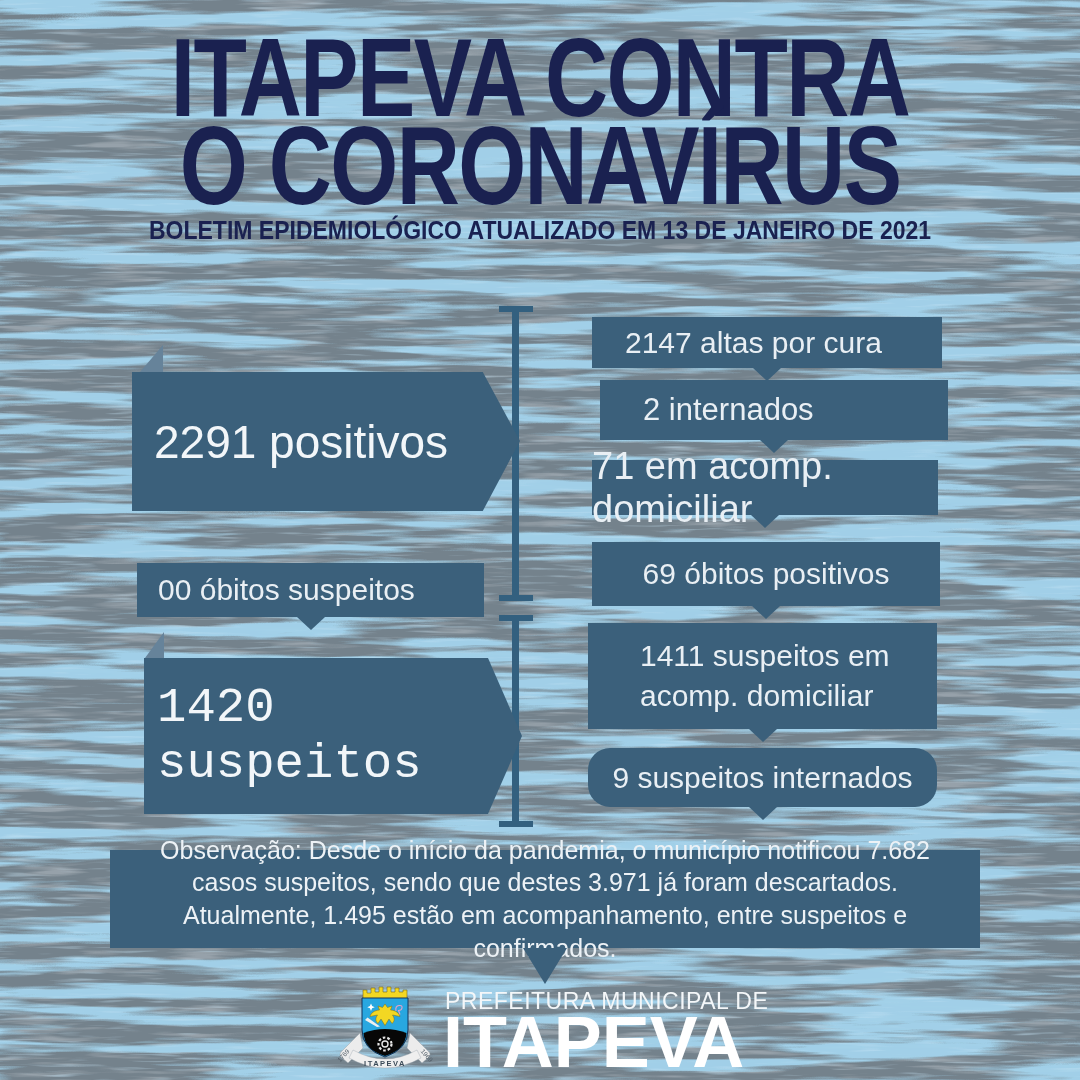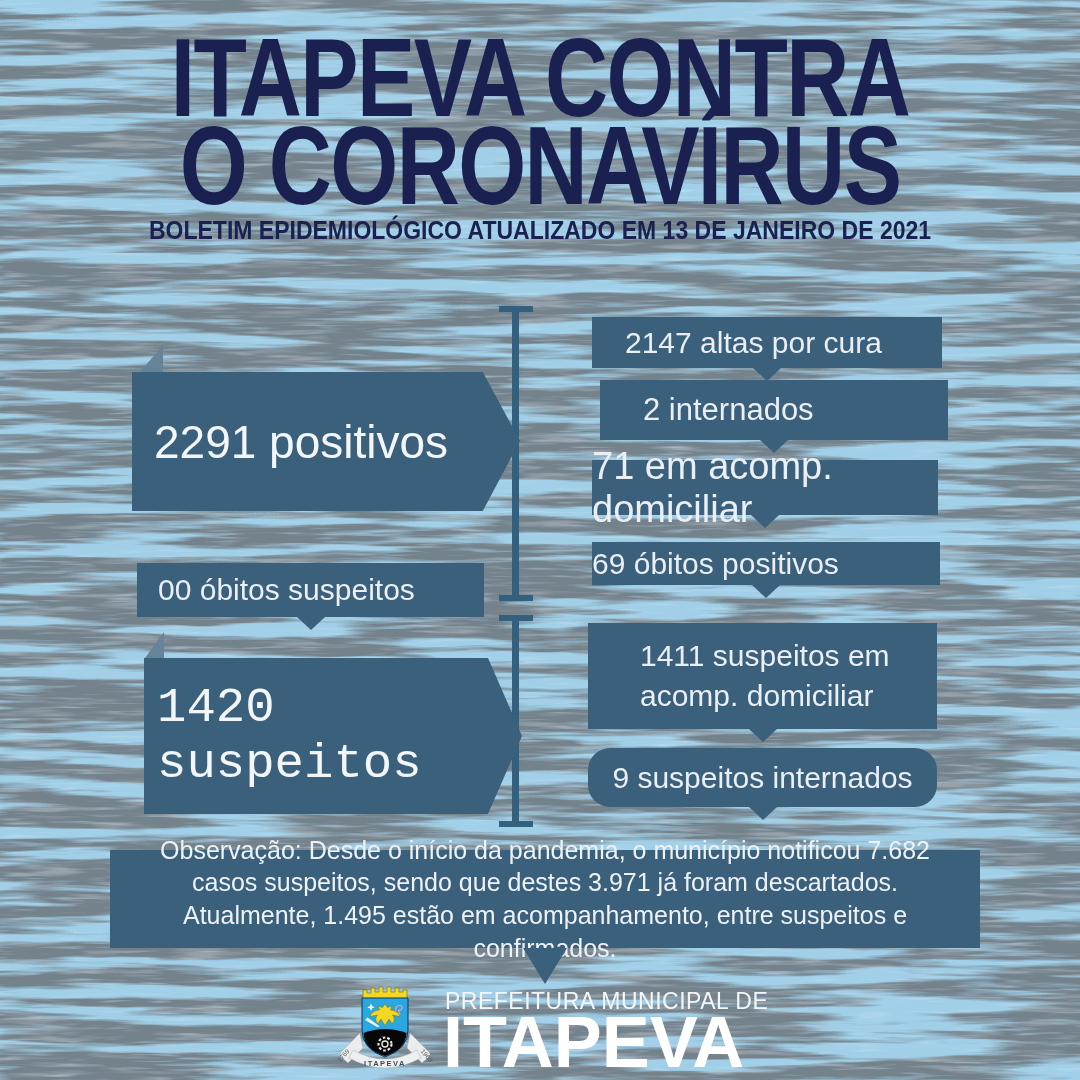--- a/index.html
+++ b/index.html
@@ -55,21 +55,21 @@
   }
   .panel::after{
     content:""; position:absolute; top:100%; left:50%; transform:translateX(-50%);
     width:0; height:0; border-left:14px solid transparent;
     border-right:14px solid transparent; border-top:13px solid var(--c-panel);
   }
   .obox{left:137px; top:543px; width:347px; height:54px; font-size:30px; padding-left:21px;margin-top:20px;}
   .rb1{left:592px; top:317px; width:350px; height:51px; font-size:30px; padding-left:33px;}
   .rb2{left:600px; top:380px; width:348px; height:60px; font-size:31px; padding-left:43px;}
   .rb3{left:592px; top:460px; width:346px; height:55px; font-size:38px; justify-content:center;}
-  .rb4{left:592px; top:542px; width:348px; height:43px; font-size:30px; justify-content:flex-start;}
+  .rb4{left:592px; top:542px; width:348px; height:64px; font-size:30px; justify-content:center;}
   .rb5{left:588px; top:623px; width:349px; height:106px; font-size:30px;
        padding-left:52px; padding-right:45px; line-height:1.35;}
   .rb6{left:588px; top:748px; width:349px; height:59px; font-size:30px; justify-content:center;border-radius:22px;}
 
   
   .obs{
     left:110px; top:850px; width:870px; height:98px; font-size:25px; line-height:1.31;
     justify-content:flex-end; text-align:center; padding:0 28px; color:#edf2f6;
   }
   .obs::after{

